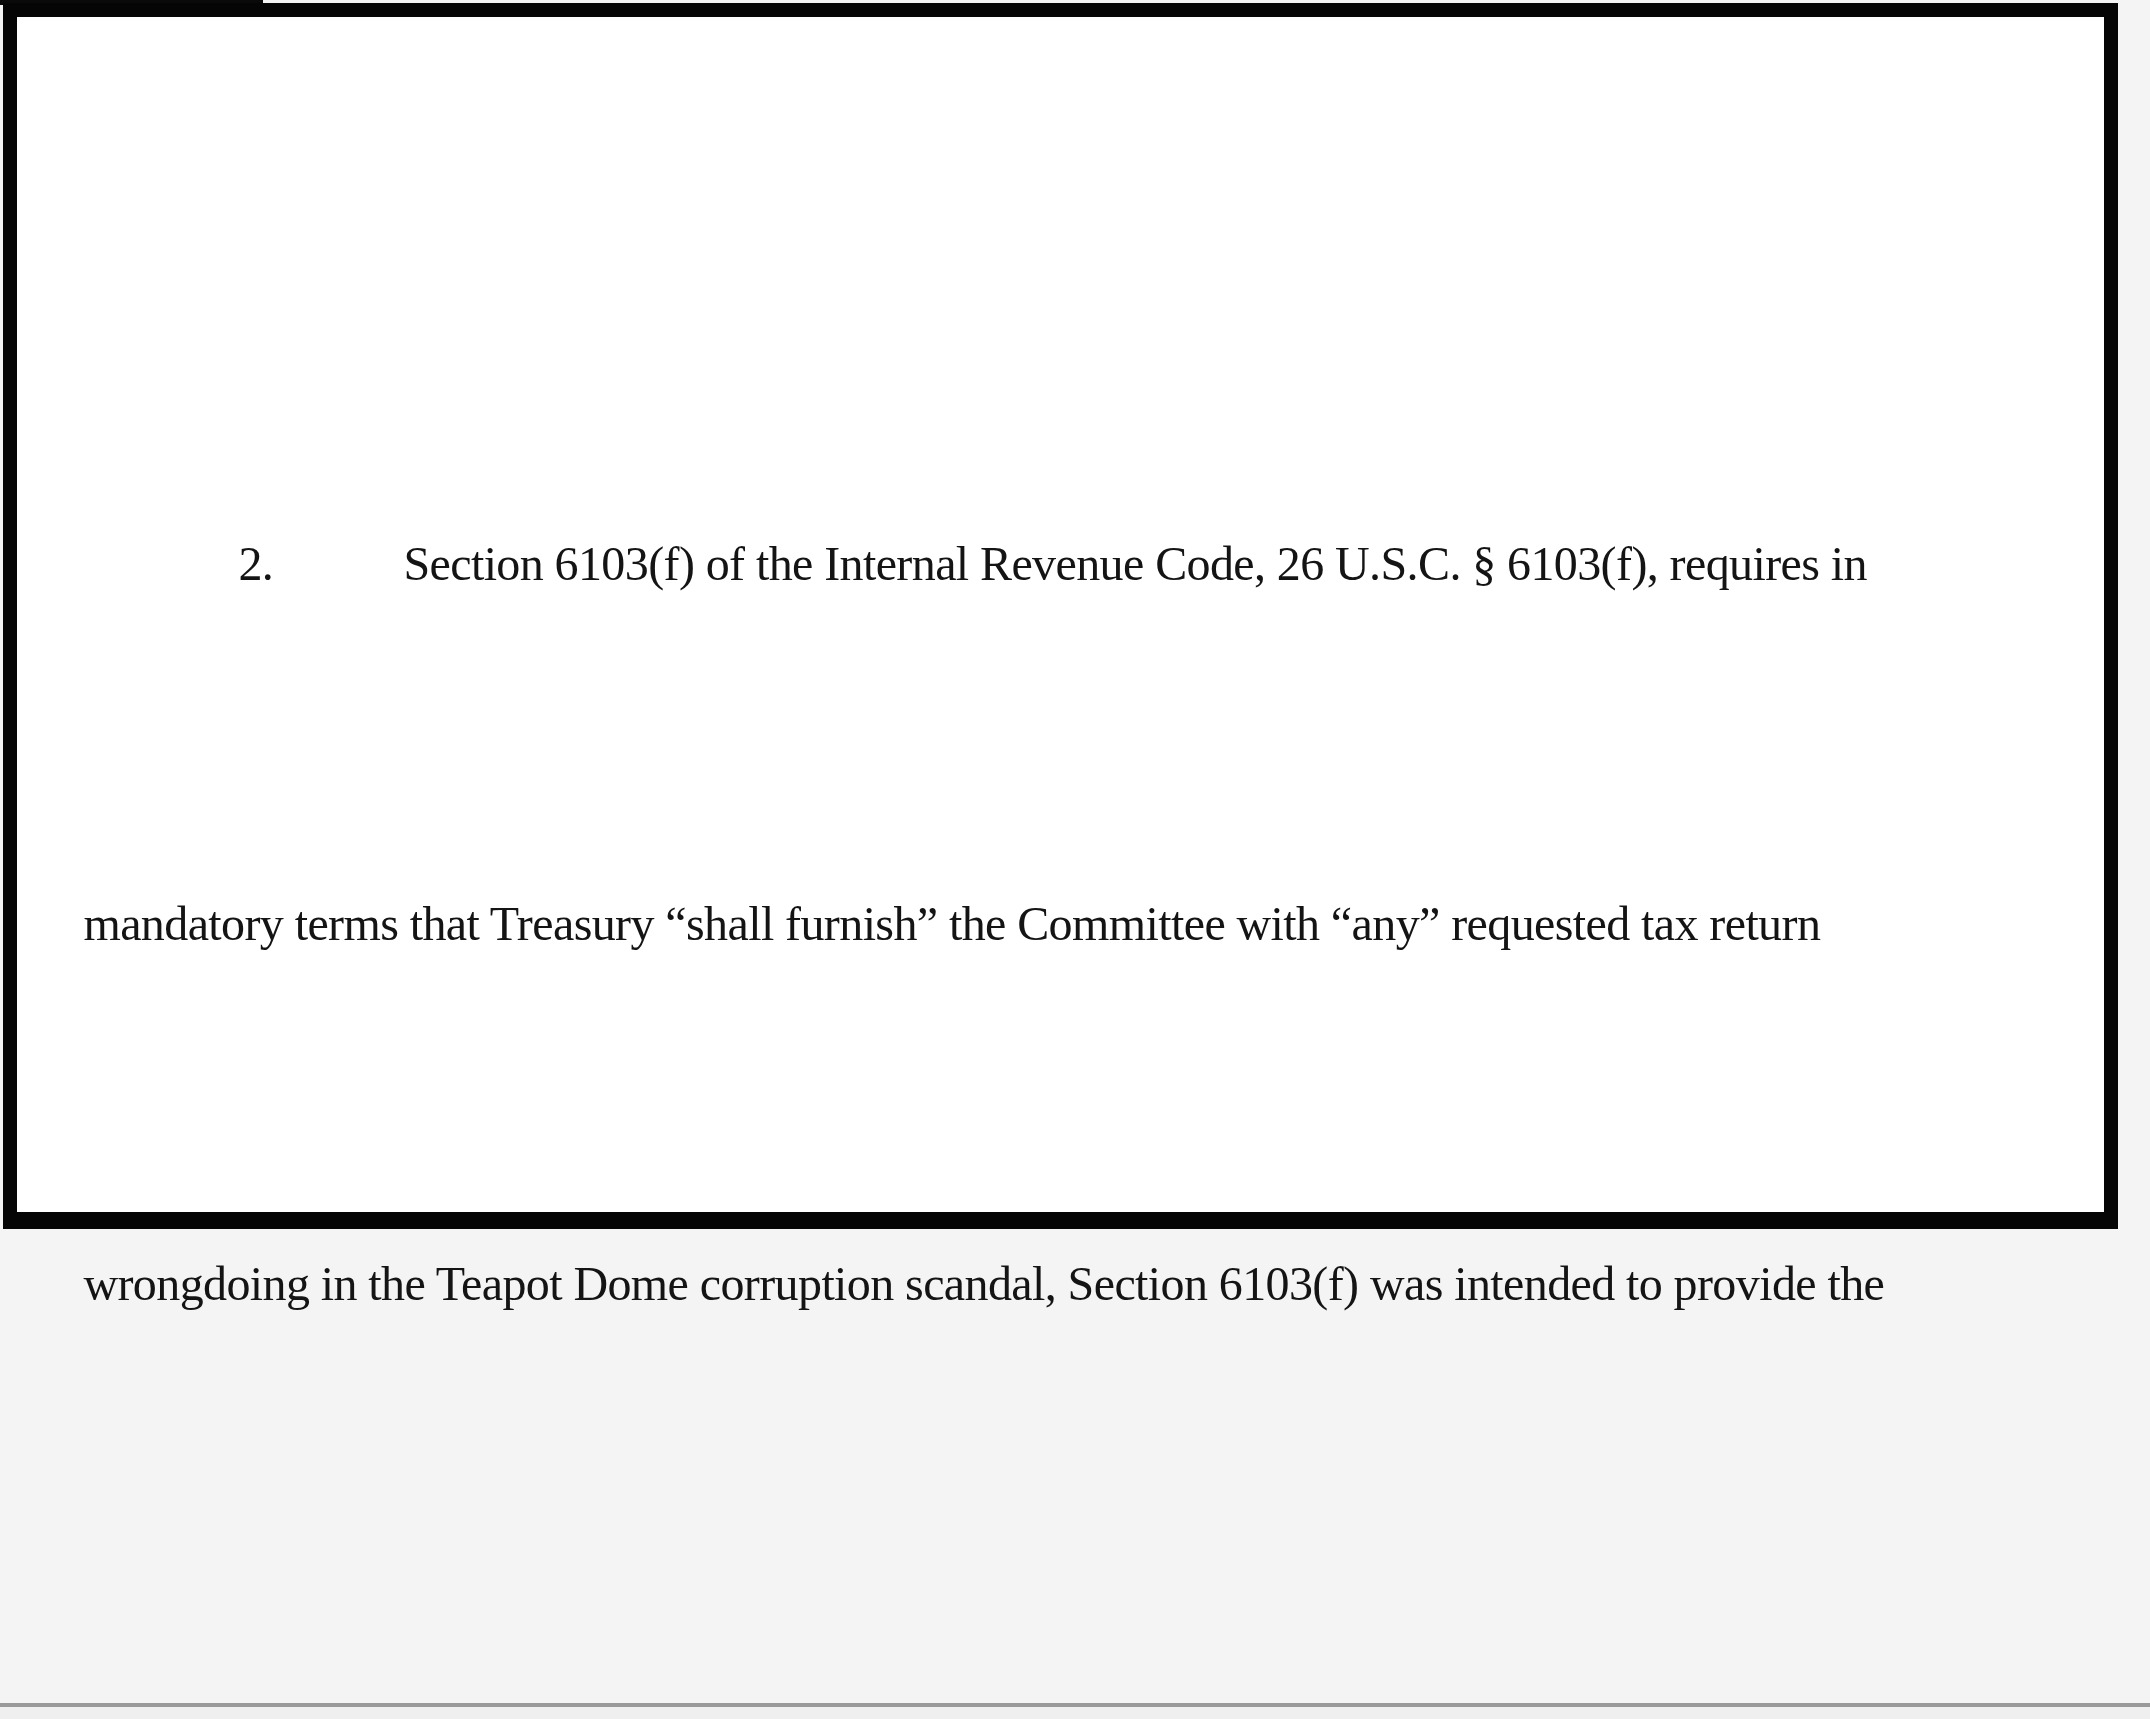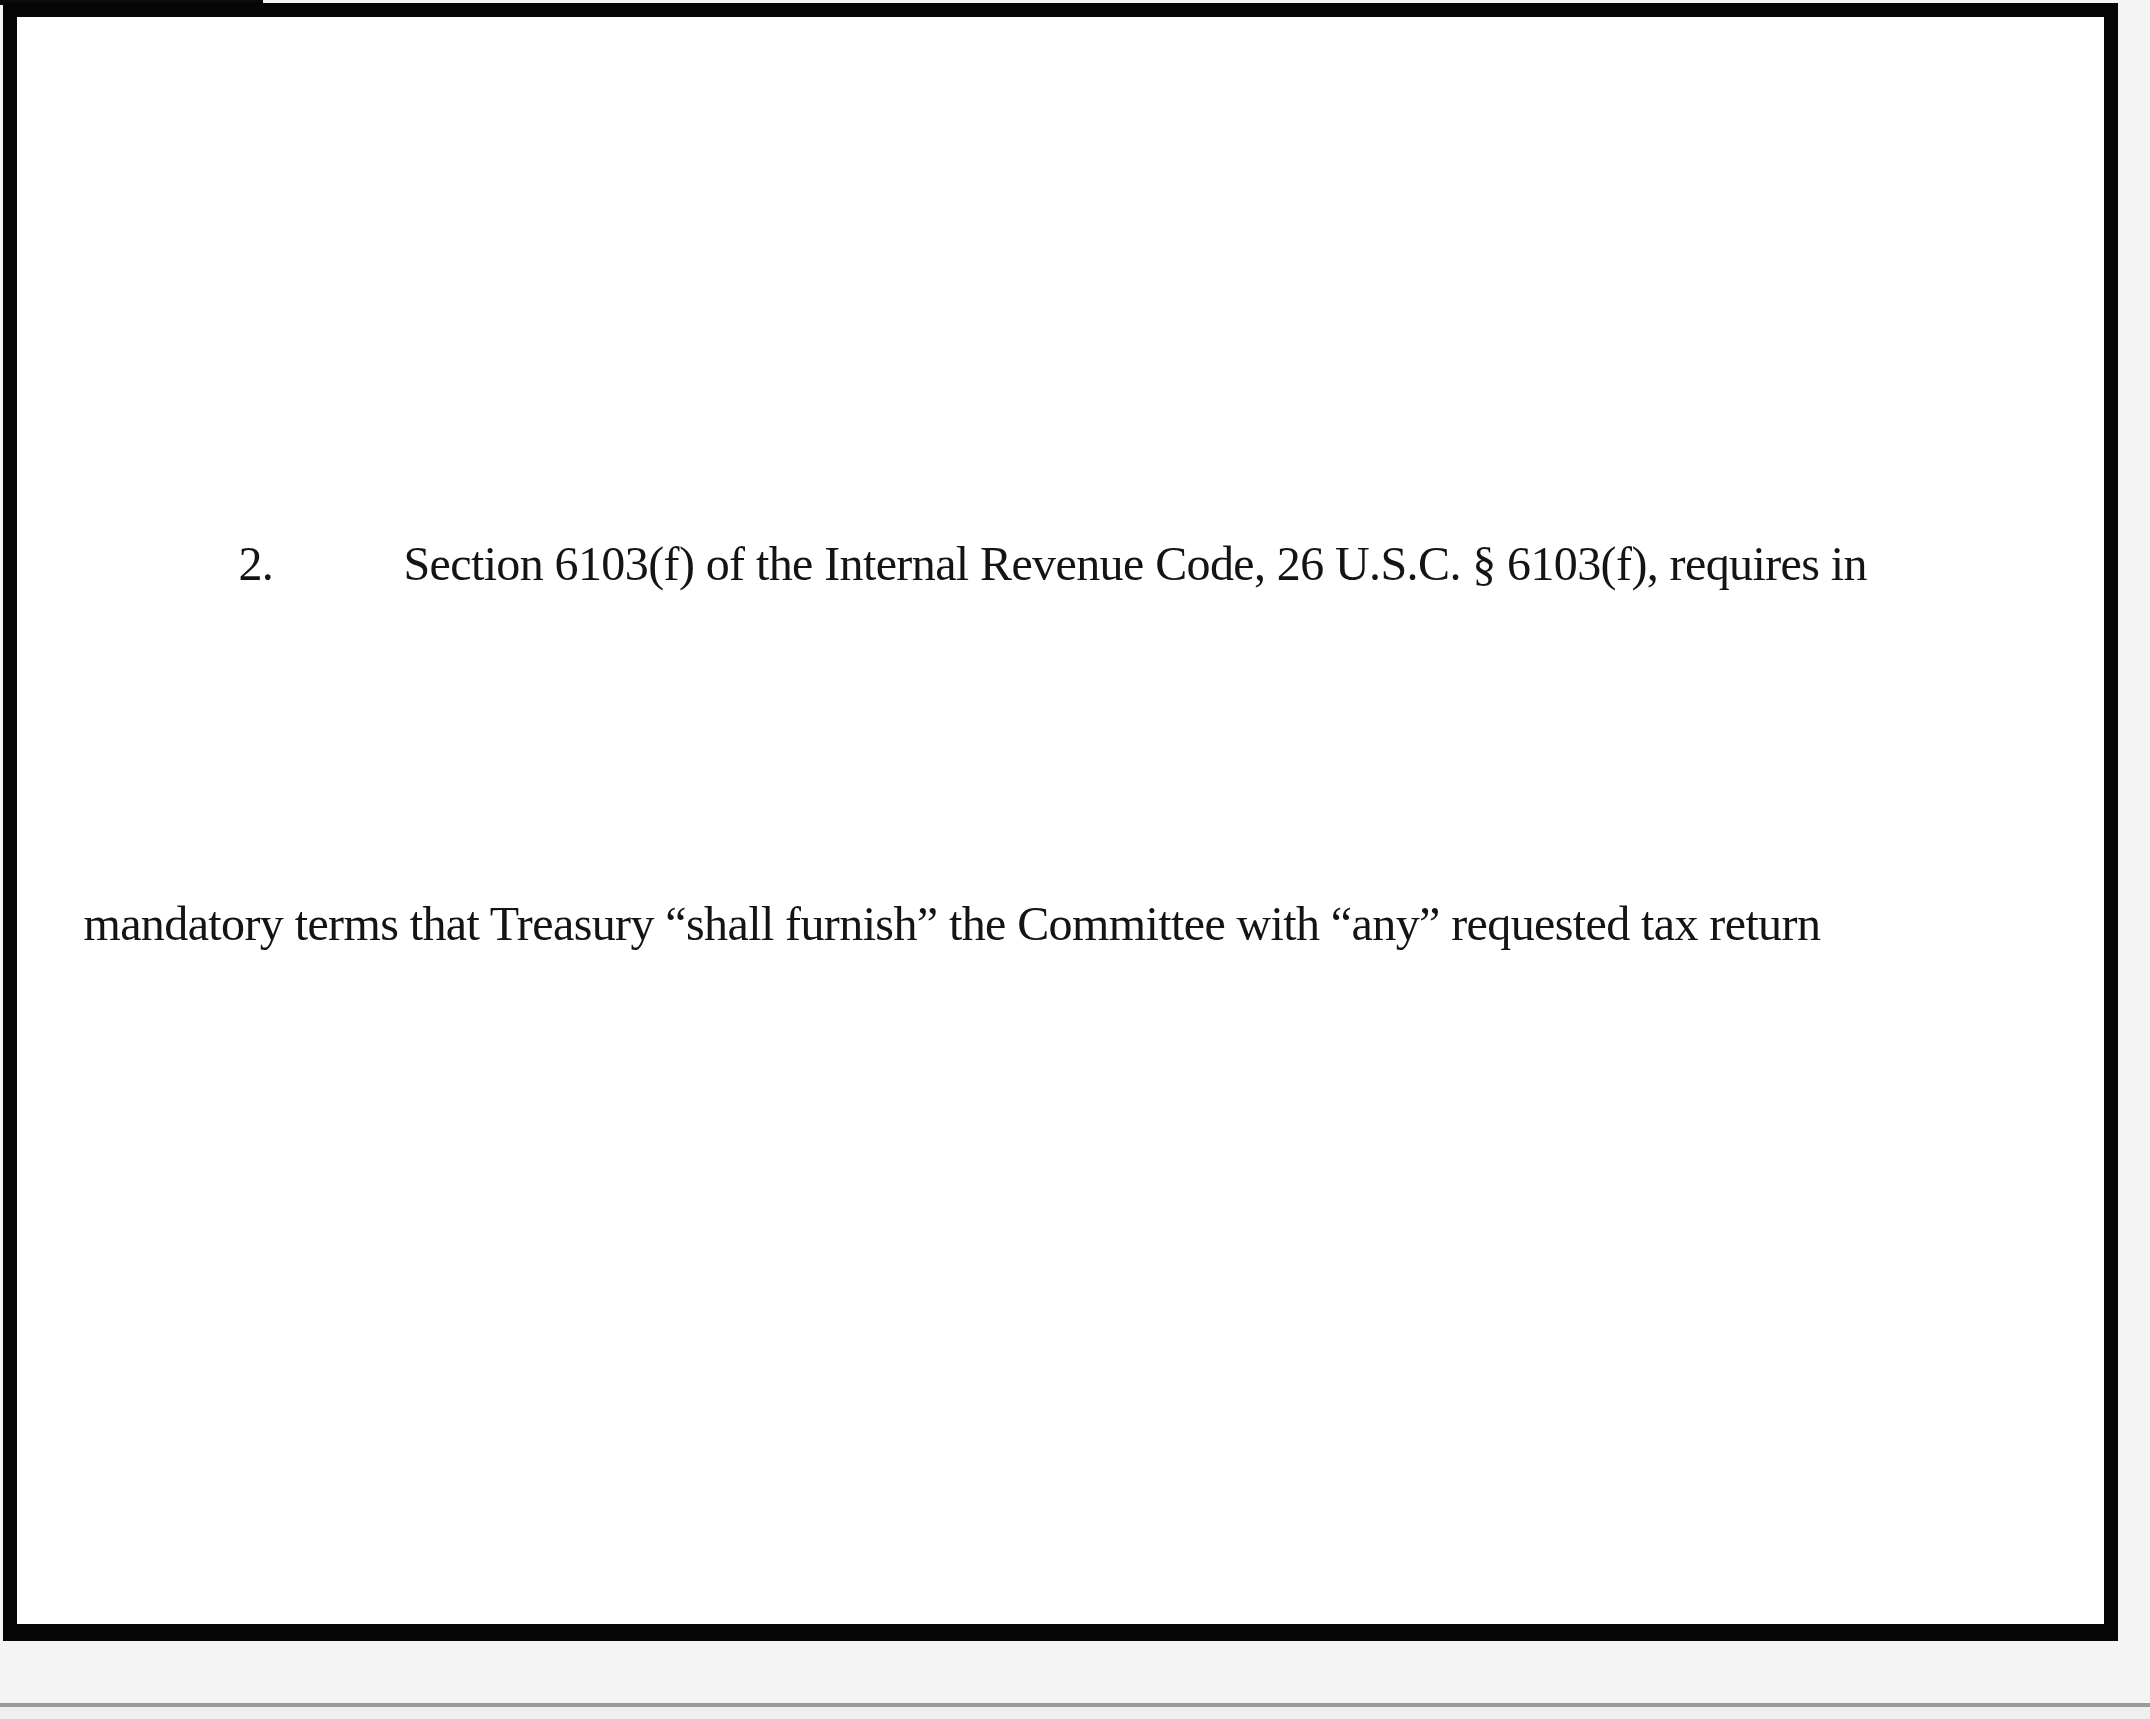--- a/index.html
+++ b/index.html
@@ -14,21 +14,21 @@
     height: 1719px;
     background: #f4f4f4;
     overflow: hidden;
   }
   
   .frame {
     position: absolute;
     left: 3.4px;
     top: 3.4px;
     width: 2115px;   
-    height: 1638px;
+    height: 1226px;
     box-sizing: border-box;
     border: 14.6px solid #050505;
     border-bottom-width: 17px;
     background: #ffffff;
   }
   
   .under-shadow {
     position: absolute;
     left: 0;
     top: 1703px;
@@ -82,20 +82,21 @@
 <div class="canvas">
 
   <div class="scan-artifact"></div>
 
   <div class="frame">
     <div class="textblock">
 
       
       <div class="line"><span class="pnum">2.</span><span>Section 6103(f) of the Internal Revenue Code, 26 U.S.C. § 6103(f), requires in</span></div>
       <div class="line"><span>mandatory terms that Treasury “shall furnish” the Committee with “any” requested tax return</span></div>
+      <div class="line"><span>wrongdoing in the Teapot Dome corruption scandal, Section 6103(f) was intended to provide the</span></div>
       
       
       
       
 
       
       
       
       
       

